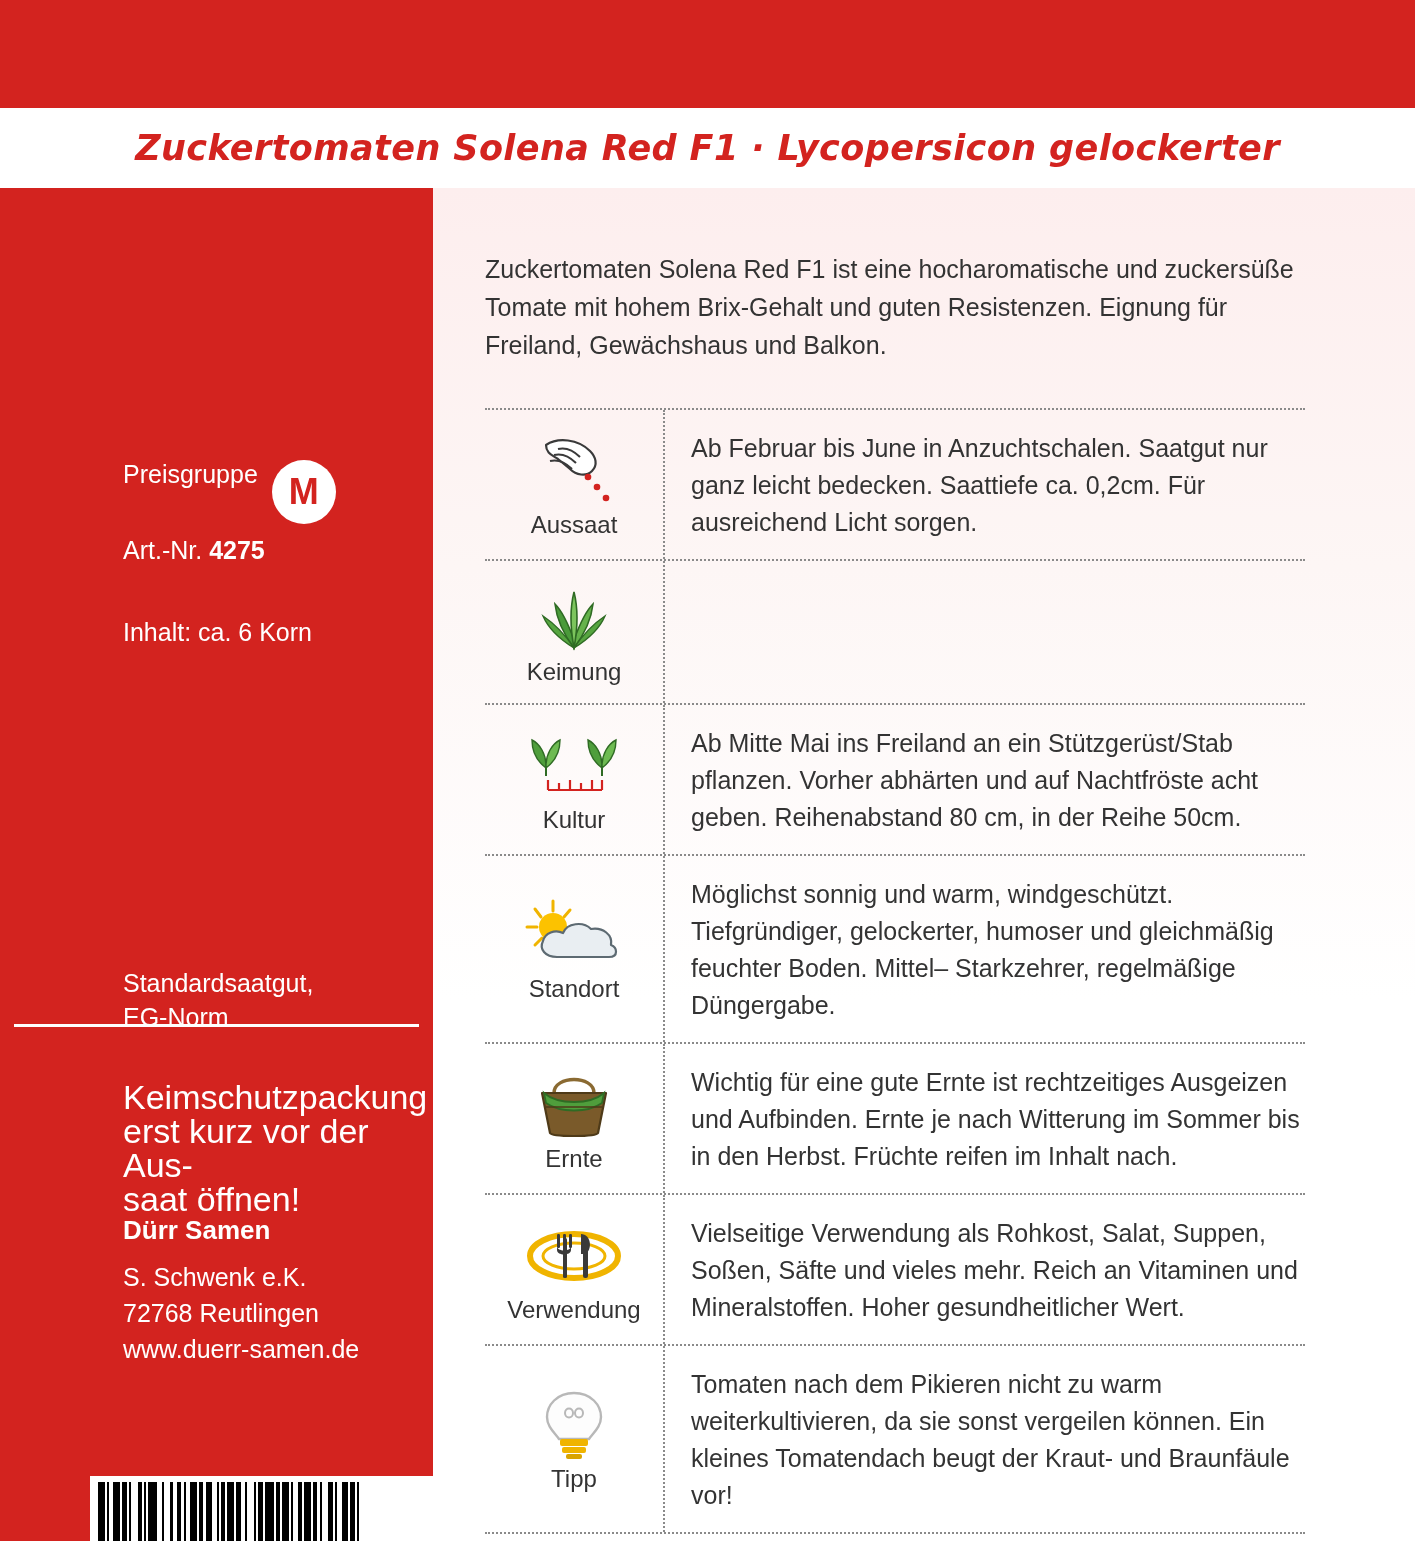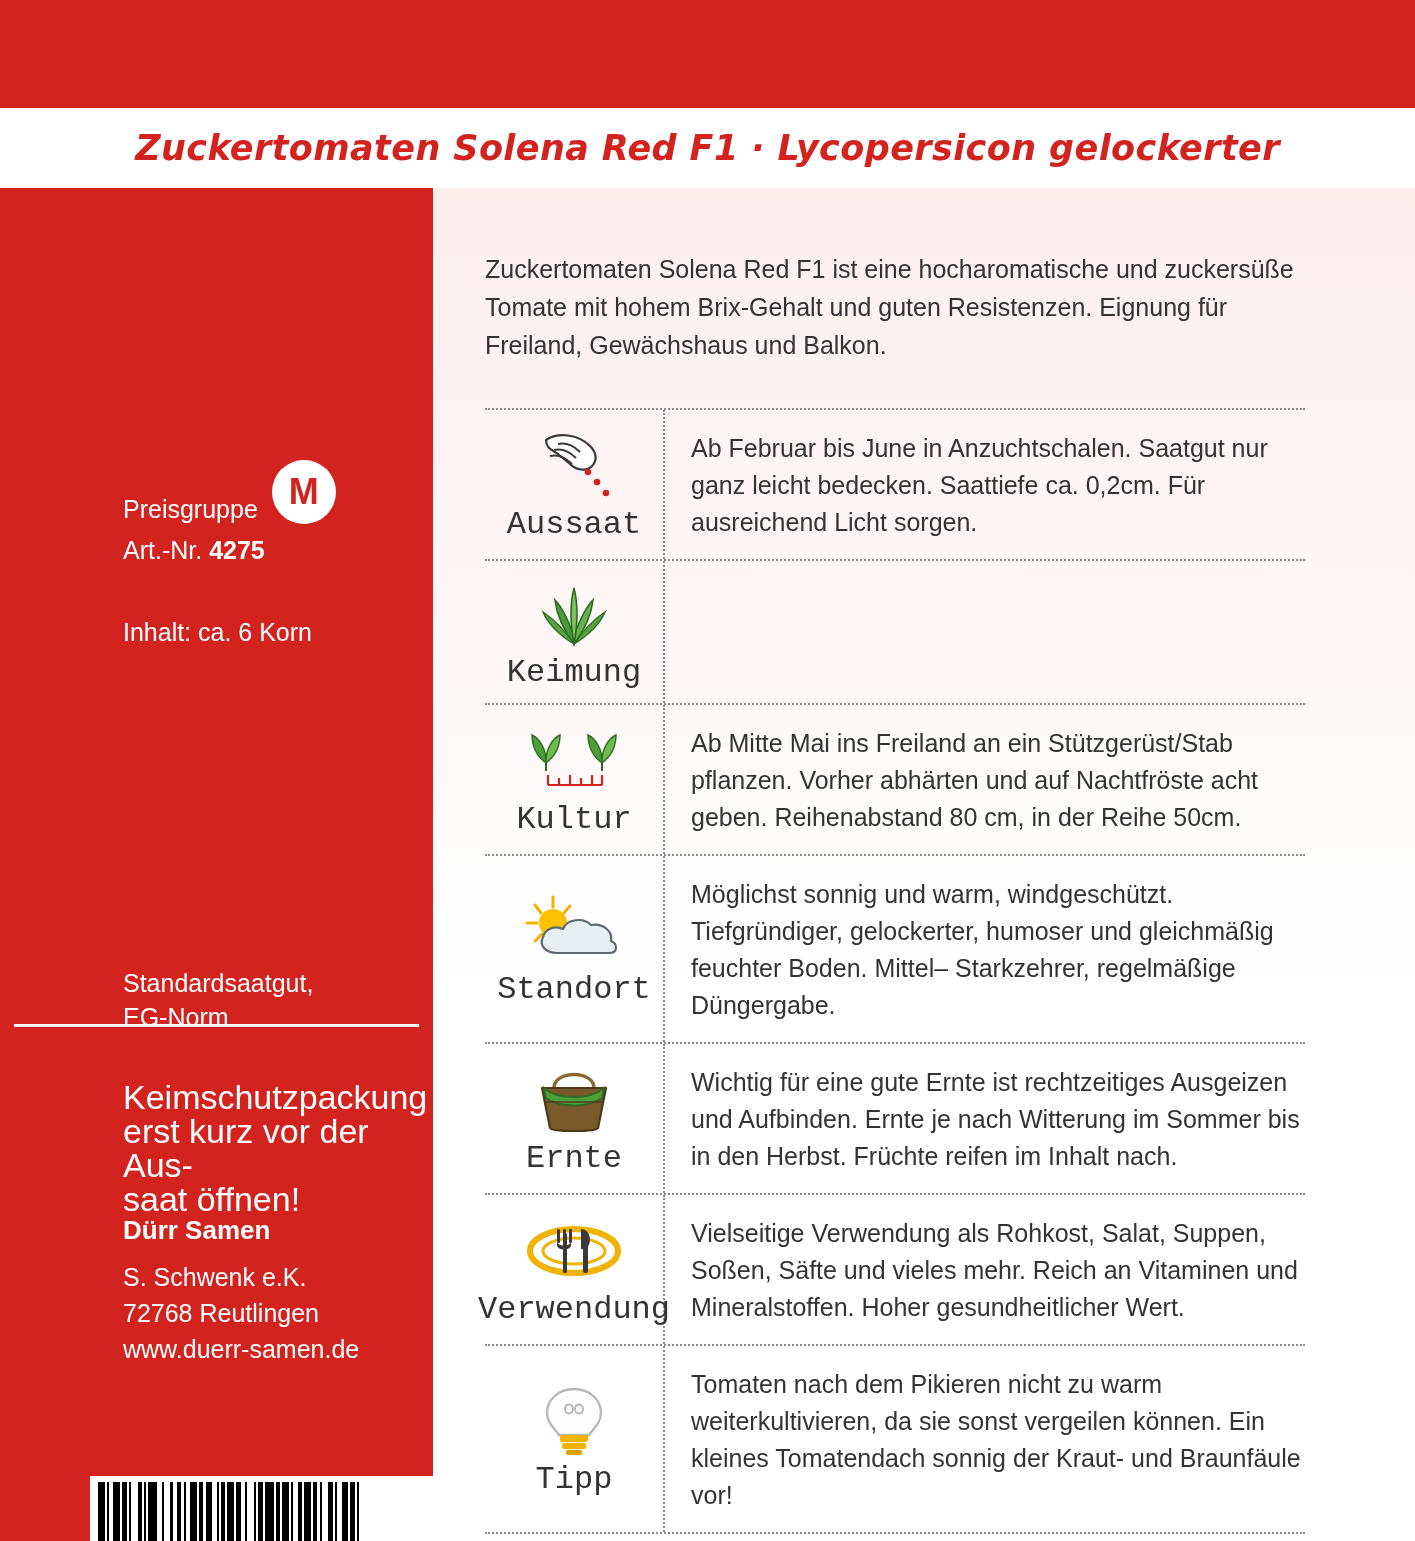--- a/index.html
+++ b/index.html
@@ -60,21 +60,21 @@
     height: 3px;
     background: #ffffff;
   }
   .left-divider.d1 { top: 836px; }
 
   .lc-block { position: absolute; left: 123px; }
 
   .preisgruppe-row {
     top: 272px;
     display: flex;
-    align-items: flex-end;
+    align-items: flex-start;
     gap: 14px;
   }
   .preisgruppe-label {
     font-size: 25px;
     color: #ffffff;
   }
   .price-circle {
     width: 64px; height: 64px;
     border-radius: 50%;
     background: #ffffff;
@@ -180,25 +180,24 @@
     padding: 10px 0 8px 0;
     box-sizing: border-box;
   }
   .icon-art {
     height: 74px;
     display: flex;
     align-items: center;
     justify-content: center;
   }
   .icon-label {
-    font-size: 32px;
+    font-size: 24px;
     color: #333333;
     margin-top: 4px;
     text-align: center;
-    font-family: Liberation Mono, monospace;
   }
   .text-cell {
     flex: 1;
     padding: 20px 0 18px 26px;
     font-size: 25px;
     line-height: 37px;
     color: #333333;
     display: flex;
     align-items: center;
   }
@@ -444,17 +443,17 @@
             <svg width="78" height="74" viewBox="0 0 78 74">
         <path d="M39 6 C22 6, 12 18, 12 30 C12 40, 20 46, 24 52 L54 52 C58 46, 66 40, 66 30 C66 18, 56 6, 39 6 Z" fill="#fdfdfd" stroke="#b8b8b8" stroke-width="2.4"></path>
         <path d="M30 26 C30 20, 38 20, 38 26 C38 32, 30 32, 30 26 Z M40 26 C40 20, 48 20, 48 26 C48 32, 40 32, 40 26 Z" fill="none" stroke="#b8b8b8" stroke-width="2"></path>
         <rect x="25" y="52" width="28" height="7" rx="2" fill="#f0b400"></rect>
         <rect x="27" y="60" width="24" height="6" rx="2" fill="#f0b400"></rect>
         <rect x="31" y="67" width="16" height="5" rx="2" fill="#d9a400"></rect>
       </svg>
           </div>
           <div class="icon-label">Tipp</div>
         </div>
-        <div class="text-cell">Tomaten nach dem Pikieren nicht zu warm weiterkultivieren, da sie sonst vergeilen können. Ein kleines Tomatendach sonnig der Kraut- und Braunfäule vor!</div>
+        <div class="text-cell">Tomaten nach dem Pikieren nicht zu warm weiterkultivieren, da sie sonst vergeilen können. Ein kleines Tomatendach beugt der Kraut- und Braunfäule vor!</div>
       </div>
     </div>
 
 </div>
 
 </body></html>

